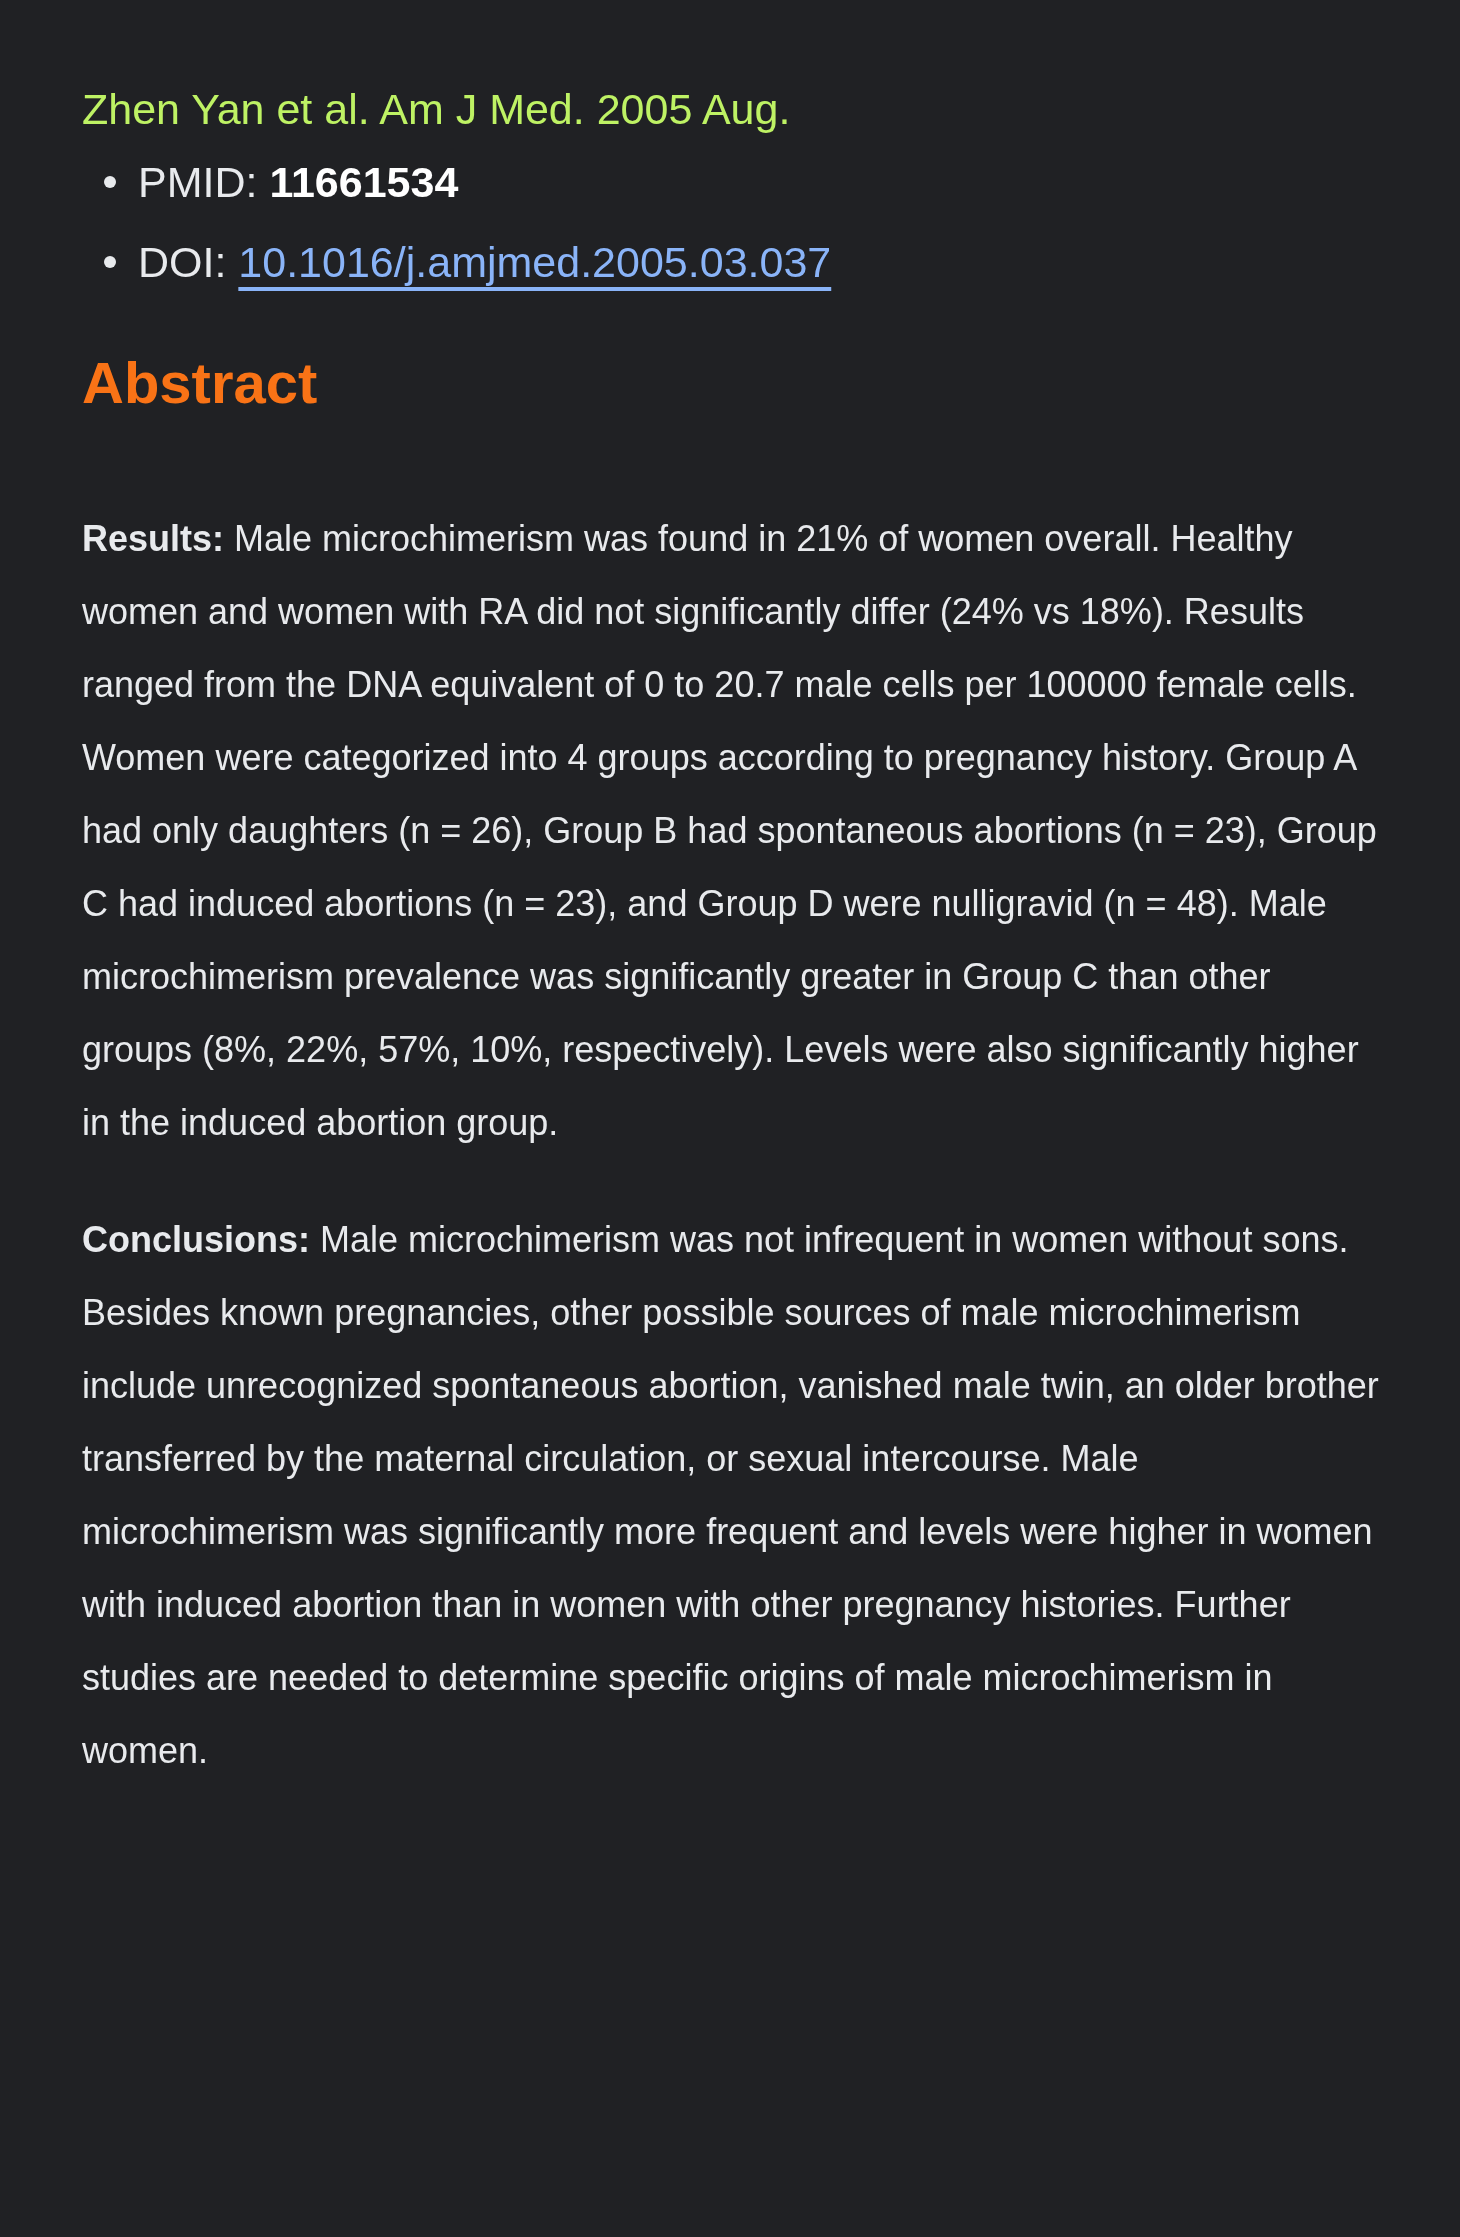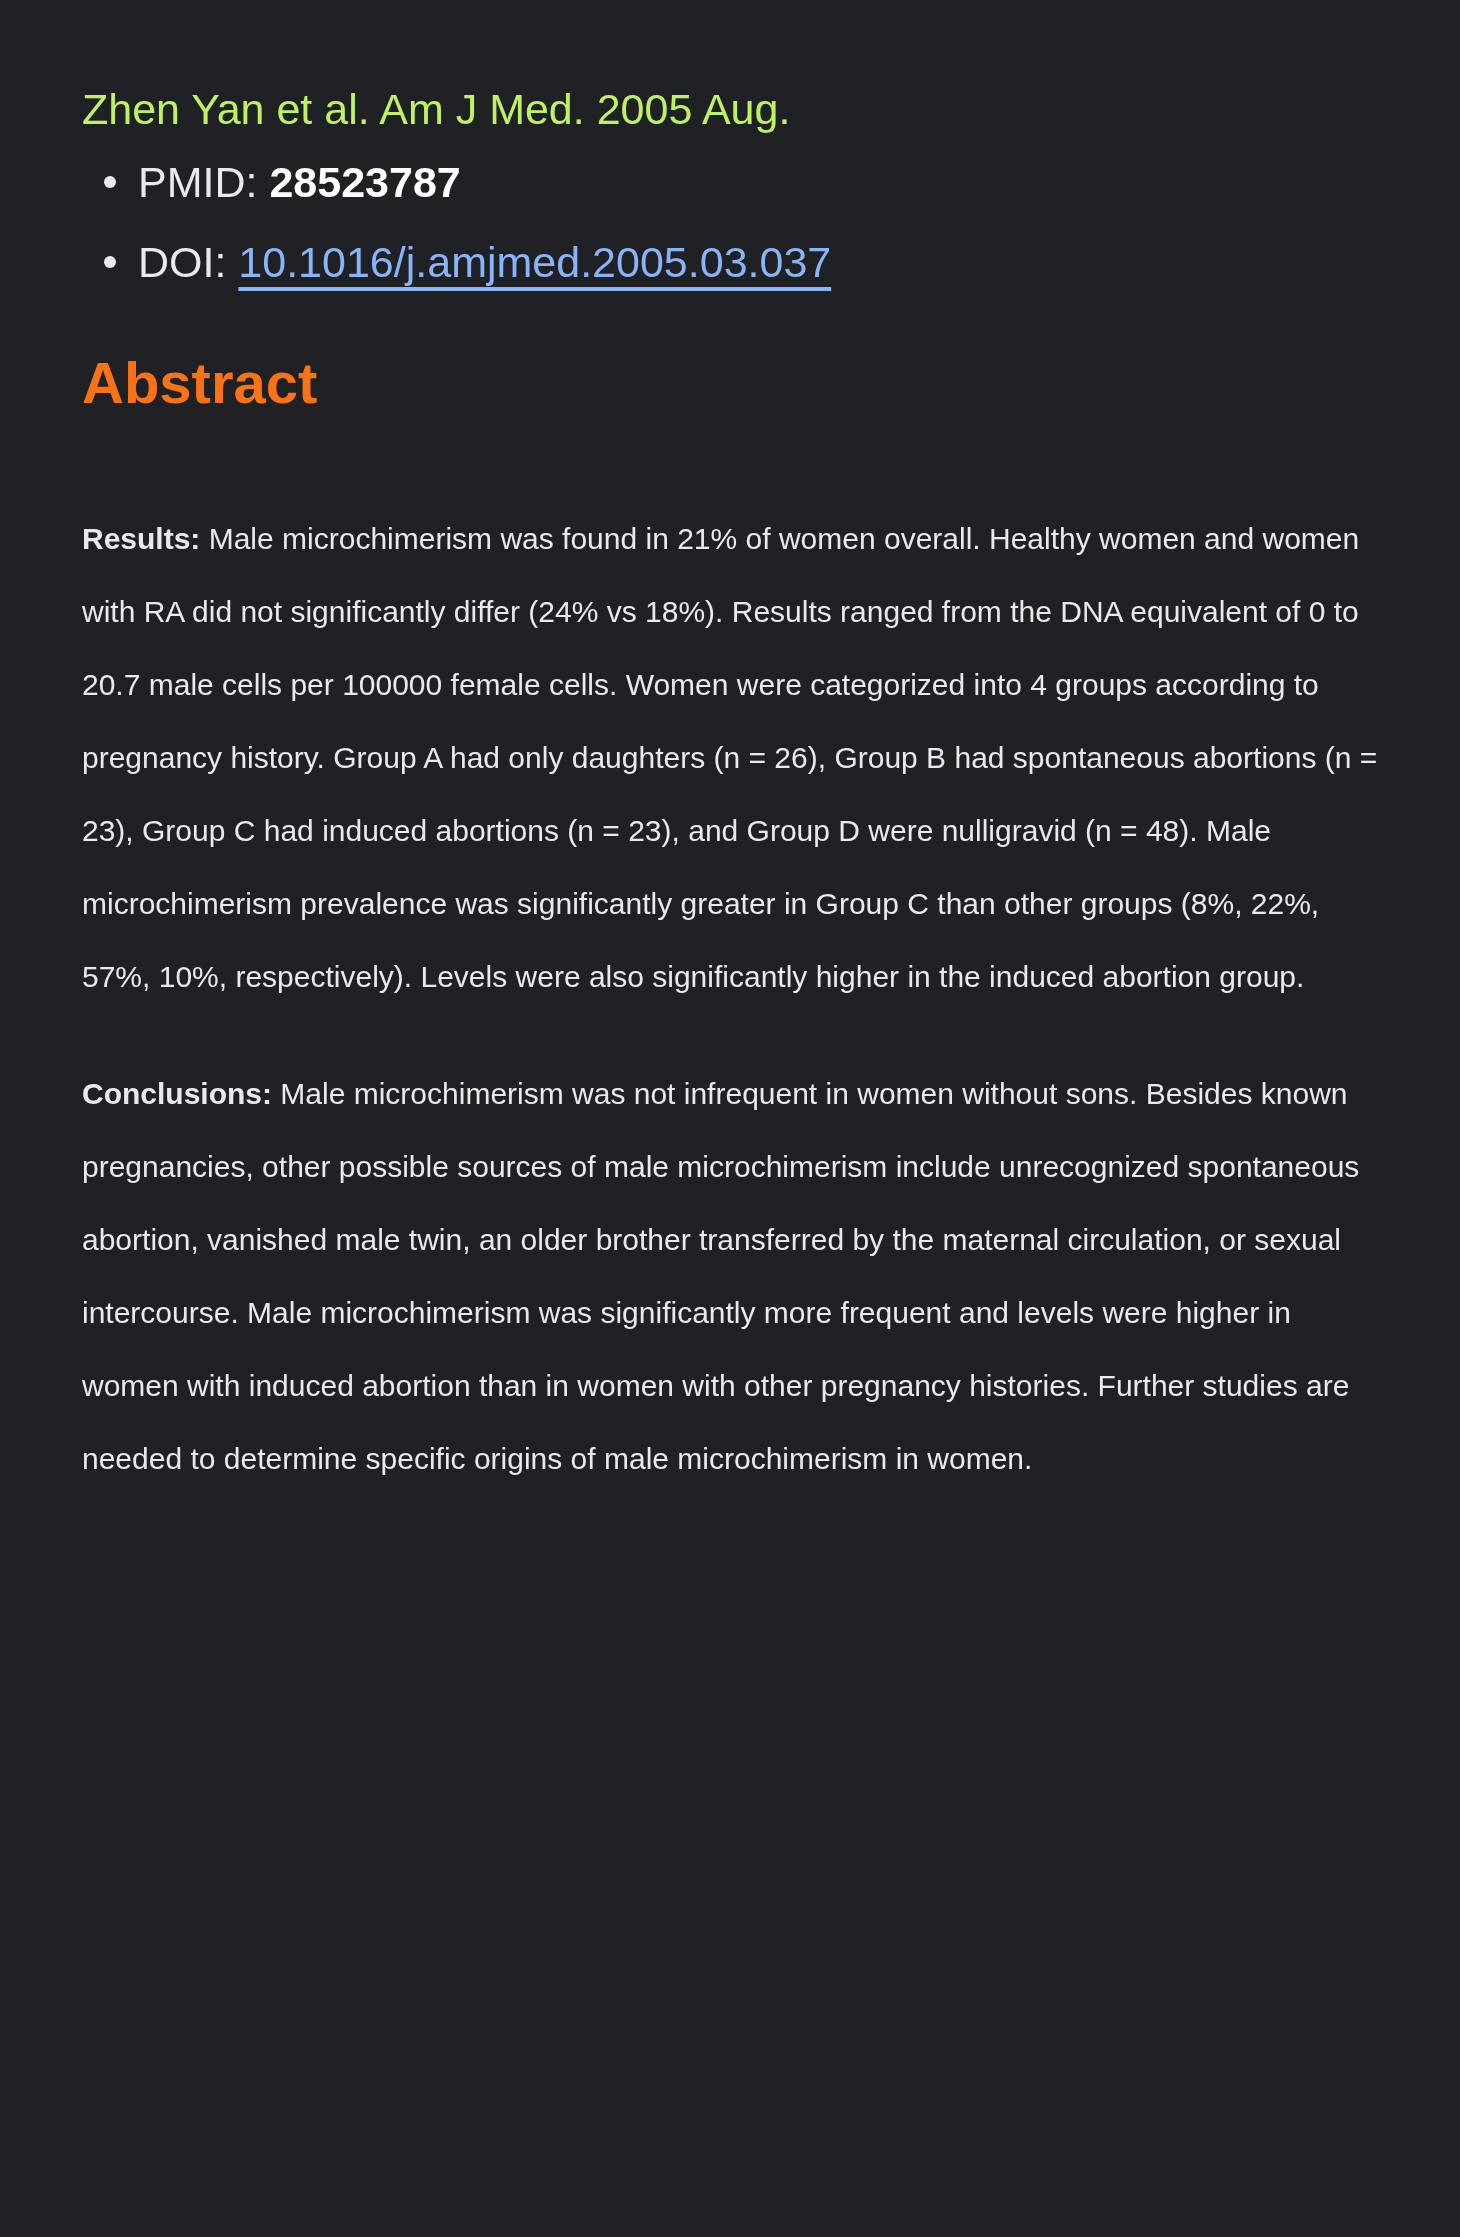--- a/index.html
+++ b/index.html
@@ -72,21 +72,21 @@
   h2.section-heading {
     margin: 58px 0 0 0;
     font-size: 58px;
     line-height: 70px;
     font-weight: 700;
     color: #f97316;
   }
   .abstract p {
     margin: 44px 0 0 0;
     max-width: 1368px;
-    font-size: 30px;
+    font-size: 36px;
     line-height: 73px;
     font-weight: 400;
     color: #e8eaed;
   }
   .abstract p:first-child {
     margin-top: 84px;
   }
   .para-lead {
     font-weight: 700;
   }
@@ -95,21 +95,21 @@
 <body>
 
 <div class="page">
 
 
   <p class="byline">Zhen Yan et al. Am J Med. 2005 Aug.</p>
 
   <ul class="id-list">
     <li>
       <span class="bullet"></span>
-      <span>PMID: </span><span class="pmid-value">28523787</span>
+      <span>PMID: </span><span class="pmid-value">11661534</span>
     </li>
     <li>
       <span class="bullet"></span>
       <span>DOI: </span><a class="doi-link">10.1016/j.amjmed.2005.03.037</a>
     </li>
   </ul>
 
   <h2 class="section-heading">Abstract</h2>
 
   <div class="abstract">

